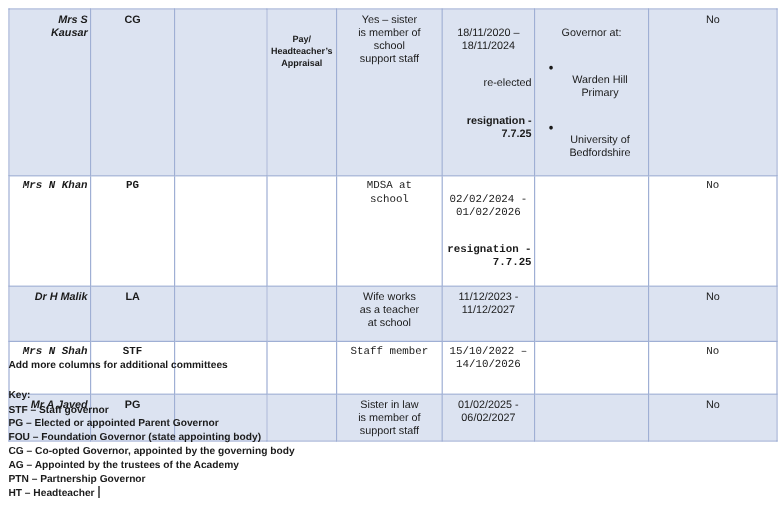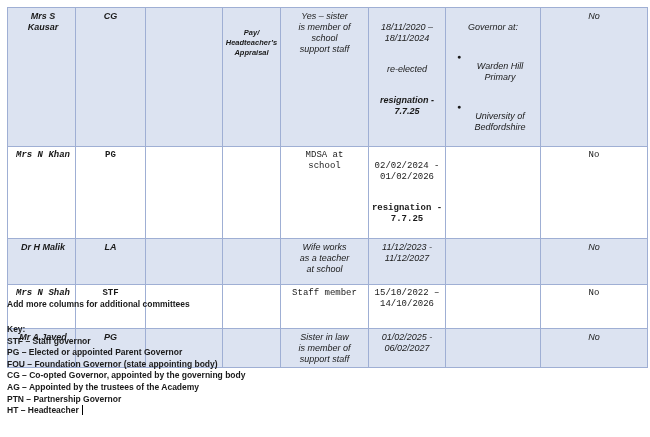--- a/index.html
+++ b/index.html
@@ -20,37 +20,37 @@
   .gov-table td {
     border: 1px solid var(--table-border, #9fafd4);
     vertical-align: top;
     text-align: center;
     font-size: 9px;
     line-height: 11px;
     padding: 3px 2px 2px 2px;
     white-space: pre-line;
     overflow: hidden;
   }
-  tr.shaded td { background: var(--row-shaded, #dce3f1); font-style: italic; }
+  tr.shaded td { background: var(--row-shaded, #dce3f1); }
   tr.plain td  { background: #ffffff; font-family: Liberation Mono, monospace; }
 
   .gov-table td.name-cell {
-    text-align: center;
+    text-align: right;
     font-weight: bold;
     font-style: italic;
     padding-left: 5px;
   }
   .gov-table td.role-cell { font-weight: bold; }
   .gov-table td.committee-cell {
     font-weight: bold;
     font-size: 7.5px;
     line-height: 10px;
     padding-top: 20px;
   }
-  .gap { margin-top: 9px; }
+  .gap { margin-top: 9px; text-align: right; }
   .resignation { font-weight: bold; }
 
   .bullet-item { position: relative; padding-left: 14px; margin-top: 6px; text-align: center; }
   .bullet { position: absolute; left: 9px; top: 2px; font-size: 7px; line-height: 9px; }
 
   .footer-note {
     position: absolute; left: 7px; top: 299px;
     font-size: 8.5px; font-weight: bold; line-height: 11px; text-align: center;
   }
   .key-block {

